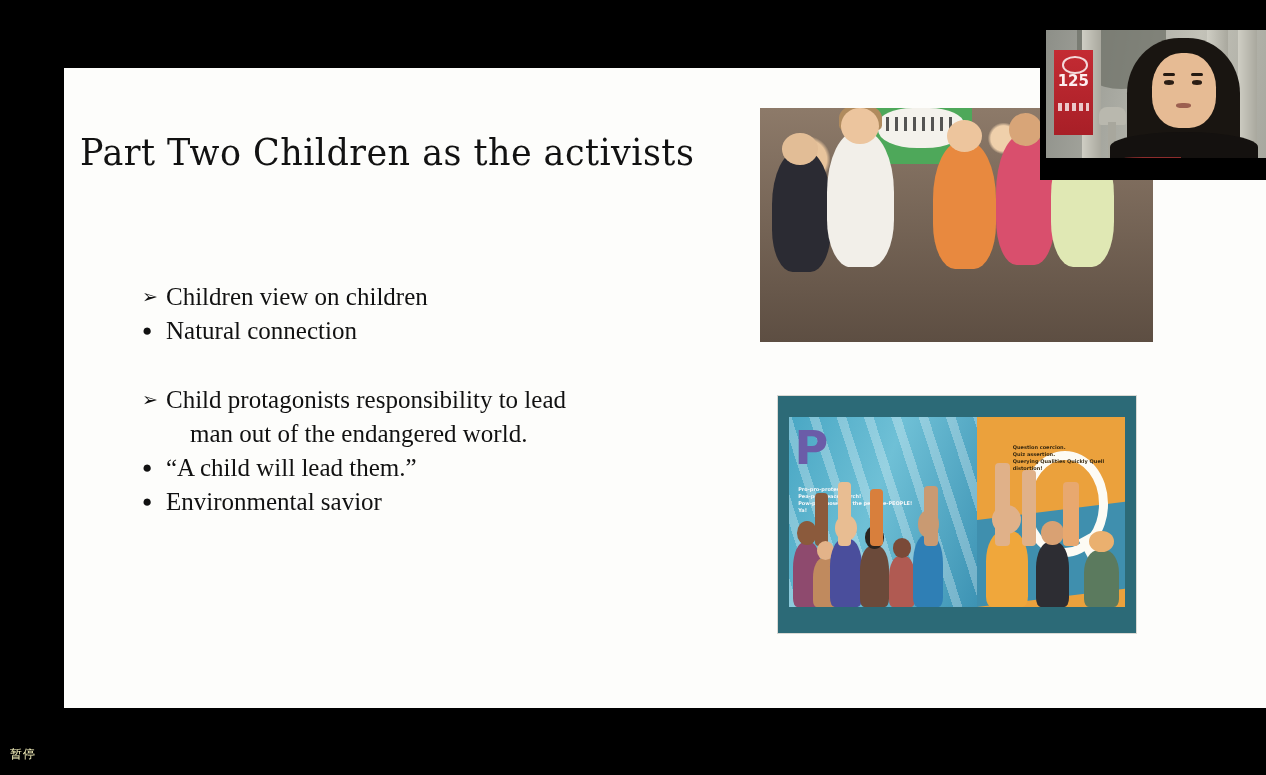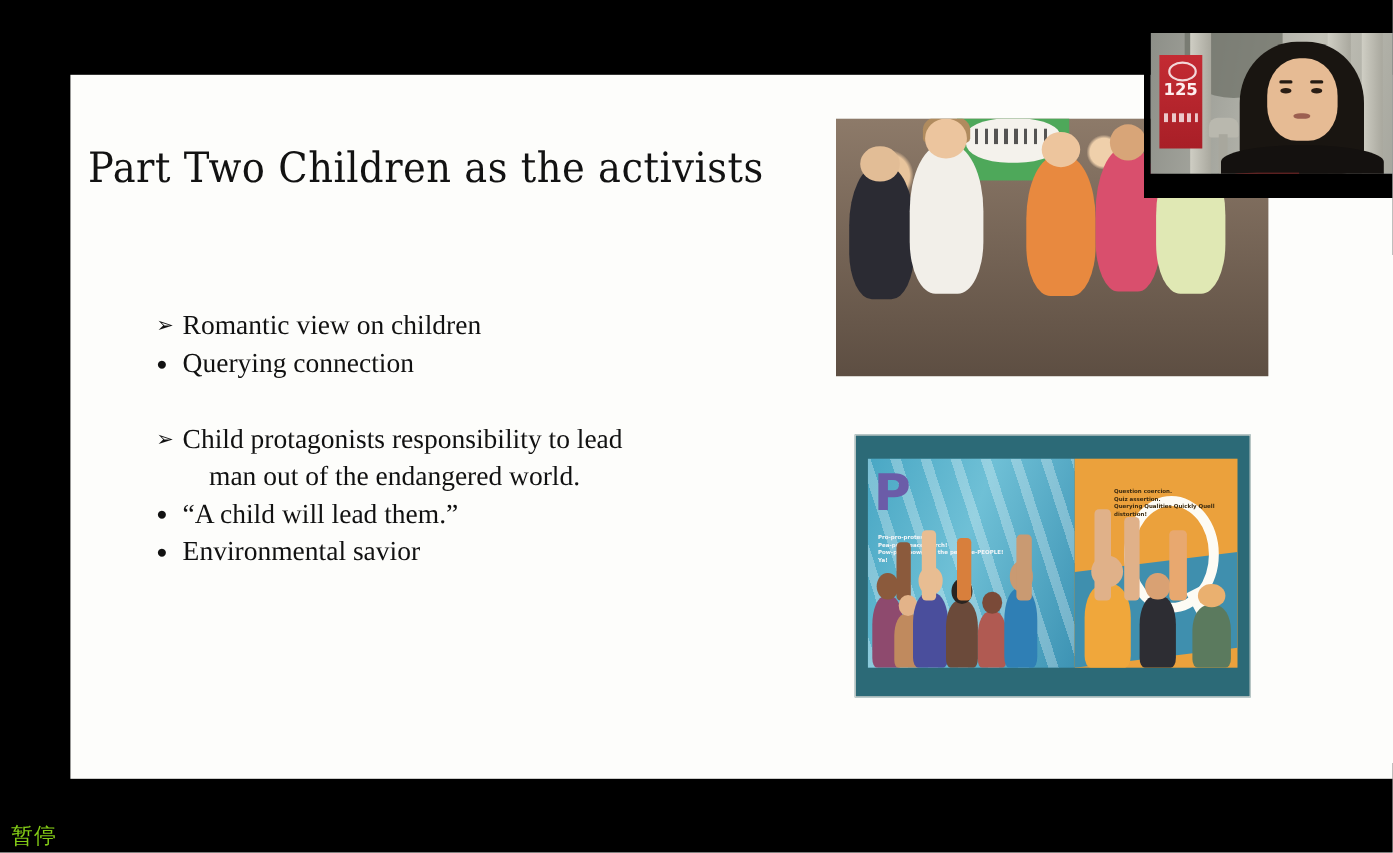--- a/index.html
+++ b/index.html
@@ -153,38 +153,38 @@
   .scarf{position:absolute;left:6%;bottom:0;width:42%;height:20%;background:#8d2c2c;border-radius:40% 0 0 0;}
 
   
   .cam-mask-l{position:absolute;left:1040px;top:0;width:6px;height:160px;background:#000;}
   .cam-mask-t{position:absolute;left:1040px;top:0;width:226px;height:30px;background:#000;}
   .cam-mask-b{position:absolute;left:1040px;top:158px;width:226px;height:22px;background:#000;}
 
   
   .pause{
     position:absolute;left:10px;top:746px;
-    font-family:"DejaVu Sans", sans-serif;font-size:20px;color:#84cc16;letter-spacing:1px;
+    font-family:"DejaVu Sans", sans-serif;font-size:12px;color:#fef9c3;letter-spacing:1px;
   }
 </style>
 </head>
 <body>
 
 <div class="slide">
 
   <div class="slide-title">Part Two Children as the activists</div>
 
   <div class="body-block blk1">
     <div class="bline">
       <span class="mk arrow">➢</span>
-      <span class="tx">Romantic view on children</span>
+      <span class="tx">Children view on children</span>
     </div>
     <div class="bline">
       <span class="mk dot">●</span>
-      <span class="tx">Querying connection</span>
+      <span class="tx">Natural connection</span>
     </div>
   </div>
 
   <div class="body-block blk2">
     <div class="bline">
       <span class="mk arrow">➢</span>
       <span class="tx">Child protagonists responsibility to lead</span>
     </div>
     <div class="bline">
       <span class="mk"></span>

